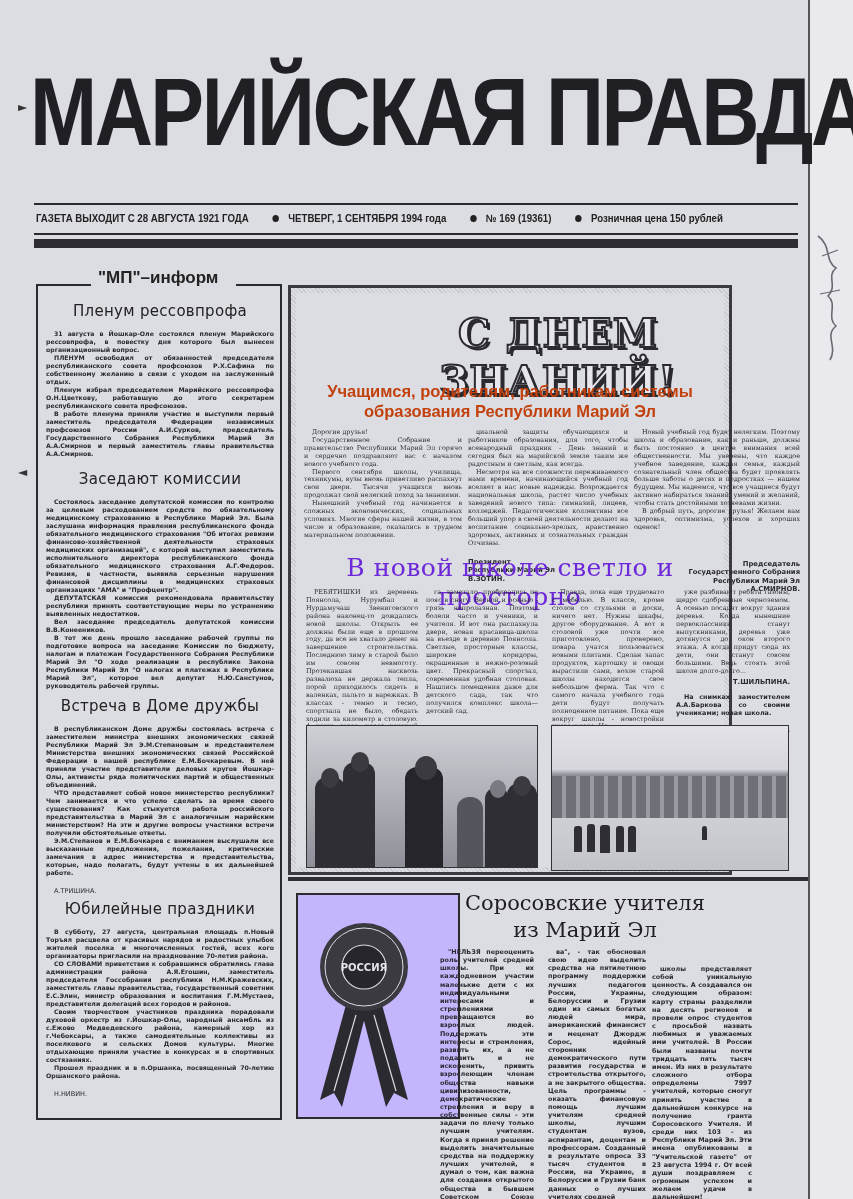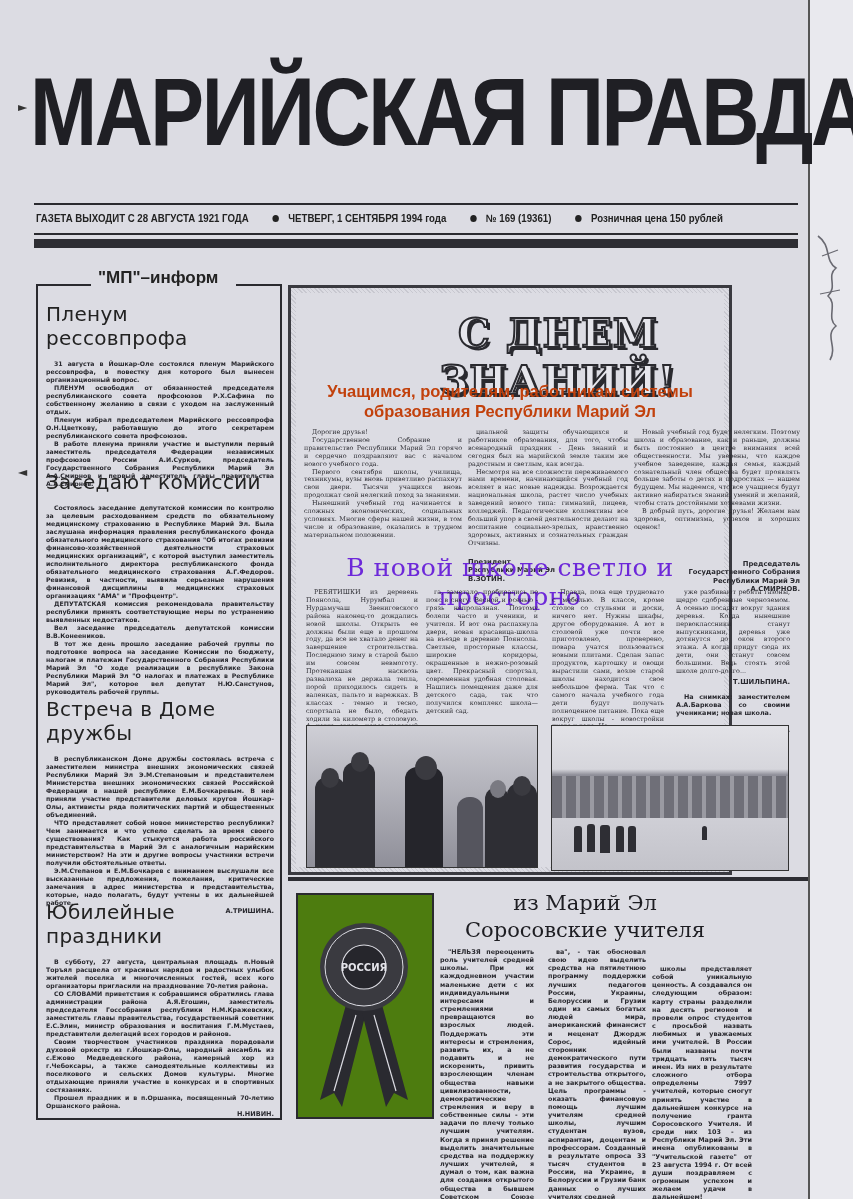--- a/index.html
+++ b/index.html
@@ -16,23 +16,23 @@
     font-family: "Liberation Sans", sans-serif; font-size: 10.5px; font-weight: bold; color: #222; transform: scaleX(0.92); transform-origin: left; white-space: nowrap; }
   .info-bar .item { margin-right: 26px; display: flex; align-items: center; }
   .info-bar .dot { width: 7px; height: 7px; border-radius: 50%; background: #222; margin-right: 10px; }
 
   
   .mp-title { position: absolute; left: 98px; top: 268px; font-family: "Liberation Sans", sans-serif; font-weight: bold; font-size: 17px; color: #222; }
   .left-box { position: absolute; left: 36px; top: 285px; width: 246px; height: 835px; border: 2px solid #2a2a2f; border-top: none; }
   .left-box-top-l { position: absolute; left: 36px; top: 284px; width: 55px; height: 2px; background: #2a2a2f; }
   .left-box-top-r { position: absolute; left: 236px; top: 284px; width: 46px; height: 2px; background: #2a2a2f; }
   .article-left { position: absolute; left: 46px; width: 228px; }
-  .article-left h3 { font-family: "DejaVu Sans", sans-serif; font-weight: normal; font-size: 20px; text-align: left; margin-bottom: 10px; color: #222; letter-spacing: 0.3px; }
+  .article-left h3 { font-family: "DejaVu Sans", sans-serif; font-weight: normal; font-size: 15px; text-align: center; margin-bottom: 10px; color: #222; letter-spacing: 0.3px; }
   .article-left p { font-family: "DejaVu Sans", sans-serif; font-size: 6.2px; line-height: 8px; text-align: justify; color: #2a2a30; text-indent: 8px; font-weight: bold; }
-  .article-left .sig { text-align: right; font-size: 6.5px; font-weight: bold; margin-top: 0; }
+  .article-left .sig { font-size: 6.5px; font-weight: normal; margin-top: 10px; }
 
   
   .hero-box { position: absolute; left: 288px; top: 285px; width: 444px; height: 590px; border: 3px solid #3a3a40;
     background-image: repeating-linear-gradient(45deg, #c8c8d0 0 1px, transparent 1px 3px); padding: 4px; }
   .hero-inner { position: absolute; left: 5px; top: 5px; right: 5px; bottom: 5px; background: #dcdce3; }
   .hero-headline { position: absolute; left: 62px; top: 16px; width: 400px; text-align: center;
     font-family: "DejaVu Serif", serif; font-weight: bold; font-size: 40px; color: #e6e6ec;
     -webkit-text-stroke: 2px #2a2a2f; letter-spacing: 1px; text-shadow: 3px 3px 0 #2a2a2f; }
   .hero-sub { position: absolute; left: 0; top: 88px; width: 100%; text-align: center;
     font-family: "Liberation Sans", sans-serif; font-weight: bold; font-size: 16.5px; line-height: 20px; color: #c2410c; }
@@ -47,21 +47,21 @@
   .photo1 { left: 10px; top: 432px; width: 232px; height: 143px;
     background: linear-gradient(180deg, #cfcfd6 0%, #b5b5bd 40%, #8f8f99 100%); }
   .photo2 { left: 255px; top: 432px; width: 238px; height: 146px;
     background: linear-gradient(180deg, #e2e2e7 0%, #d6d6dc 30%, #8e8e98 34%, #a2a2aa 62%, #cfcfd6 64%, #c3c3ca 100%); }
   .person { position: absolute; bottom: 0; background: #2e2e34; border-radius: 12px 12px 0 0; }
   .head { position: absolute; border-radius: 50%; background: #3a3a40; }
   .building { position: absolute; background: repeating-linear-gradient(90deg, #6f6f78 0 10px, #9a9aa2 10px 14px); }
   .kid { position: absolute; width: 8px; background: #2e2e34; border-radius: 3px 3px 0 0; }
 
   
-  .medal-box { position: absolute; left: 296px; top: 893px; width: 138px; height: 226px; border: 2px solid #2a2a2f; background: #4d7c0f; }
+  .medal-box { position: absolute; left: 296px; top: 893px; width: 164px; height: 226px; border: 2px solid #2a2a2f; background: #c4b5fd; }
   .soros-title { position: absolute; left: 440px; top: 890px; width: 290px; text-align: center;
     font-family: "DejaVu Serif", serif; font-size: 21px; line-height: 27px; color: #1d1d22; }
   .soros-col { position: absolute; font-family: "DejaVu Sans", sans-serif; font-weight: bold; font-size: 6.4px; line-height: 8.15px; text-align: justify; color: #2a2a30; }
   .soros-col p { text-indent: 8px; }
   .handwriting { position: absolute; left: 812px; top: 230px; width: 34px; height: 140px; }
   .marker { position: absolute; font-size: 12px; color: #333; }
 </style>
 </head>
 <body>
 
@@ -223,22 +223,22 @@
       <path d="M58 120 L36 196" stroke="#dcdce3" stroke-width="1.2"></path>
       <path d="M76 120 L98 196" stroke="#dcdce3" stroke-width="1.2"></path>
       <circle cx="66" cy="72" r="44" fill="#3a3a40"></circle>
       <circle cx="66" cy="72" r="39" fill="none" stroke="#dcdce3" stroke-width="1"></circle>
       <circle cx="66" cy="72" r="22" fill="#26262c" stroke="#dcdce3" stroke-width="1.2"></circle>
       <text x="66" y="76" text-anchor="middle" font-family="DejaVu Sans, sans-serif" font-size="10" fill="#e4e4ea" font-weight="bold">РОССИЯ</text>
     </svg>
   </div>
 
   <div class="soros-title">
+    <div>Соросовские учителя</div>
     <div>из Марий Эл</div>
-    <div>Соросовские учителя</div>
   </div>
 
   <div class="soros-col" style="left:440px;top:948px;width:94px;">
     <p>"НЕЛЬЗЯ переоценить роль учителей средней школы. При их каждодневном участии маленькие дети с их индивидуальными интересами и стремлениями превращаются во взрослых людей. Поддержать эти интересы и стремления, развить их, а не подавить и не искоренить, привить взрослеющим членам общества навыки цивилизованности, демократические стремления и веру в собственные силы - эти задачи по плечу только лучшим учителям. Когда я принял решение выделить значительные средства на поддержку лучших учителей, я думал о том, как важна для создания открытого общества в бывшем Советском Союзе деятельность элиты учительст-</p>
   </div>
   <div class="soros-col" style="left:548px;top:948px;width:98px;">
     <p>ва", - так обосновал свою идею выделить средства на пятилетнюю программу поддержки лучших педагогов России, Украины, Белоруссии и Грузии один из самых богатых людей мира, американский финансист и меценат Джордж Сорос, идейный сторонник демократического пути развития государства и строительства открытого, а не закрытого общества. Цель программы - оказать финансовую помощь лучшим учителям средней школы, лучшим студентам вузов, аспирантам, доцентам и профессорам. Созданный в результате опроса 33 тысяч студентов в России, на Украине, в Белоруссии и Грузии банк данных о лучших учителях средней</p>
   </div>
   <div class="soros-col" style="left:652px;top:948px;width:100px;margin-top:17px;">
     <p>школы представляет собой уникальную ценность. А создавался он следующим образом: карту страны разделили на десять регионов и провели опрос студентов с просьбой назвать любимых и уважаемых ими учителей. В России были названы почти тридцать пять тысяч имен. Из них в результате сложного отбора определены 7997 учителей, которые смогут принять участие в дальнейшем конкурсе на получение гранта Соросовского Учителя. И среди них 103 - из Республики Марий Эл. Эти имена опубликованы в "Учительской газете" от 23 августа 1994 г. От всей души поздравляем с огромным успехом и желаем удачи в дальнейшем!</p>

